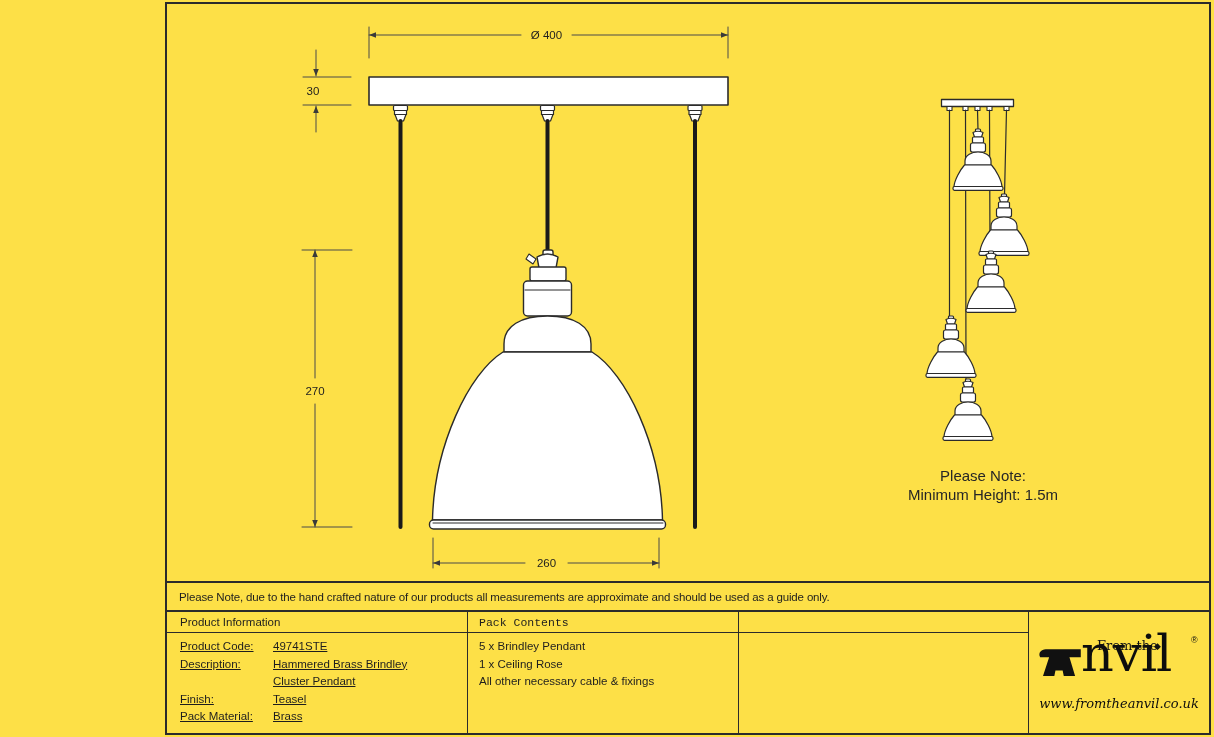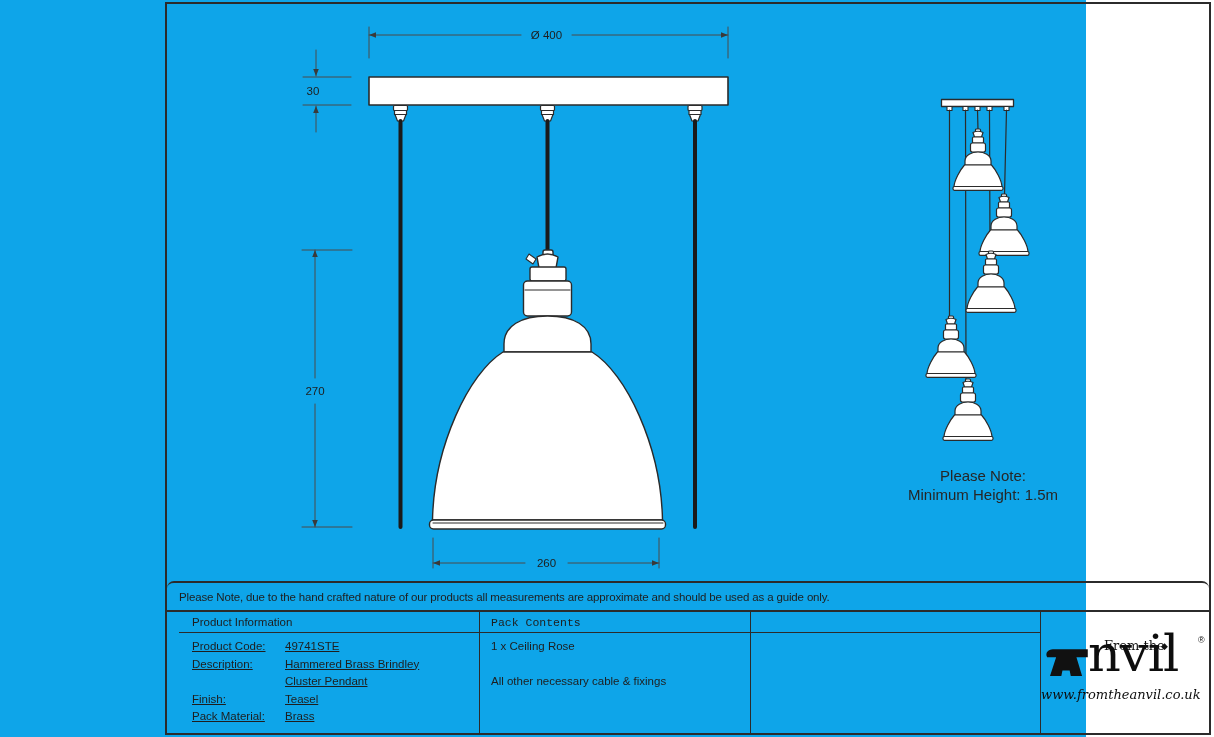--- a/index.html
+++ b/index.html
@@ -1,54 +1,54 @@
 <!DOCTYPE html>
 <html><head>
 <meta charset="utf-8">
 <style>
   html,body{margin:0;padding:0;background:#ffffff;width:1214px;height:737px;overflow:hidden;
     font-family:"Liberation Sans",sans-serif;color:#1e1e1e;}
-  .sheet{position:relative;width:1086px;height:737px;background:#0ea5e9;}
+  .sheet{position:relative;width:1214px;height:737px;background:#fde047;}
 
   
   .frame{position:absolute;left:165px;top:2px;width:1046px;height:733px;
     border:2px solid #2b2b2b;box-sizing:border-box;display:flex;flex-direction:column;}
   .draw-area{flex:1;position:relative;}
 
   svg text{font-family:"Liberation Sans",sans-serif;}
   .dimtxt{font-size:11.5px;fill:#1e1e1e;}
   .notetxt{font-size:15px;fill:#262626;}
 
   
   .note-row{height:29px;border-top:2px solid #2b2b2b;box-sizing:border-box;
-    display:flex;align-items:center;padding-left:12px;font-size:11.5px;letter-spacing:-0.15px;border-radius:7px;}
+    display:flex;align-items:center;padding-left:12px;font-size:11.5px;letter-spacing:-0.15px;}
 
   
   .spec-table{height:123px;border-top:2px solid #2b2b2b;box-sizing:border-box;
-    display:grid;grid-template-columns:301px 271px 290px 1fr;grid-template-rows:21px 1fr;padding-left:12px;}
+    display:grid;grid-template-columns:301px 271px 290px 1fr;grid-template-rows:21px 1fr;}
   .cell{box-sizing:border-box;}
   .hdr{border-bottom:1.5px solid #2b2b2b;border-right:1.5px solid #2b2b2b;
     font-size:11.5px;display:flex;align-items:center;padding-left:13px;}
   .bodycell{border-right:1.5px solid #2b2b2b;font-size:11.5px;line-height:17.5px;
     padding-top:5px;}
   .info-grid{display:grid;grid-template-columns:93px auto;padding-left:13px;text-decoration:underline;}
   .pack-list{padding-left:11px;}
-  .pack-gap{margin-top:17px;}
+  .pack-gap{}
   .hdr-pack{padding-left:11px;font-family:Liberation Mono, monospace;}
   .logo-cell{grid-column:4;grid-row:1 / 3;display:flex;align-items:center;justify-content:center;}
 
   
   .logo-box{position:relative;width:170px;height:76px;}
   .from-the{position:absolute;left:55px;top:3px;font-family:"DejaVu Serif",serif;font-size:13px;color:#111;margin-left:8px;}
   .diamond{position:absolute;left:120px;top:6px;font-size:9px;color:#111;}
   .reg{position:absolute;left:157px;top:0px;font-size:9px;color:#111;}
   .nvil{position:absolute;left:47px;top:-4px;font-family:"DejaVu Serif",serif;
     font-size:51px;line-height:46px;letter-spacing:-1px;color:#0d0d0d;}
   .anvil-svg{position:absolute;left:2px;top:9px;}
-  .website{position:absolute;left:0;right:0;top:52px;
+  .website{position:absolute;left:0;right:0;top:61px;text-align:center;
     font-family:"DejaVu Serif",serif;font-style:italic;font-size:13px;color:#0d0d0d;}
 </style>
 </head>
 <body>
 
 <div class="sheet">
 
   <svg width="1214" height="583" viewBox="0 0 1214 583" style="position:absolute;left:0;top:0;" fill="none" stroke-linecap="round" stroke-linejoin="round">
     <defs>
       <marker id="arr" viewBox="0 0 10 10" refX="10" refY="5" markerWidth="9" markerHeight="7" orient="auto-start-reverse">
@@ -207,20 +207,21 @@
           <span></span>
           <span>Cluster Pendant</span>
           <span>Finish:</span>
           <span>Teasel</span>
           <span>Pack Material:</span>
           <span>Brass</span>
         </div>
       </div>
 
       <div class="cell bodycell pack-list">
+        <div>5 x Brindley Pendant</div>
         <div>1 x Ceiling Rose</div>
         <div class="pack-gap">All other necessary cable &amp; fixings</div>
       </div>
 
       <div class="cell bodycell"></div>
     </div>
   </div>
 </div>
 
 </body></html>

